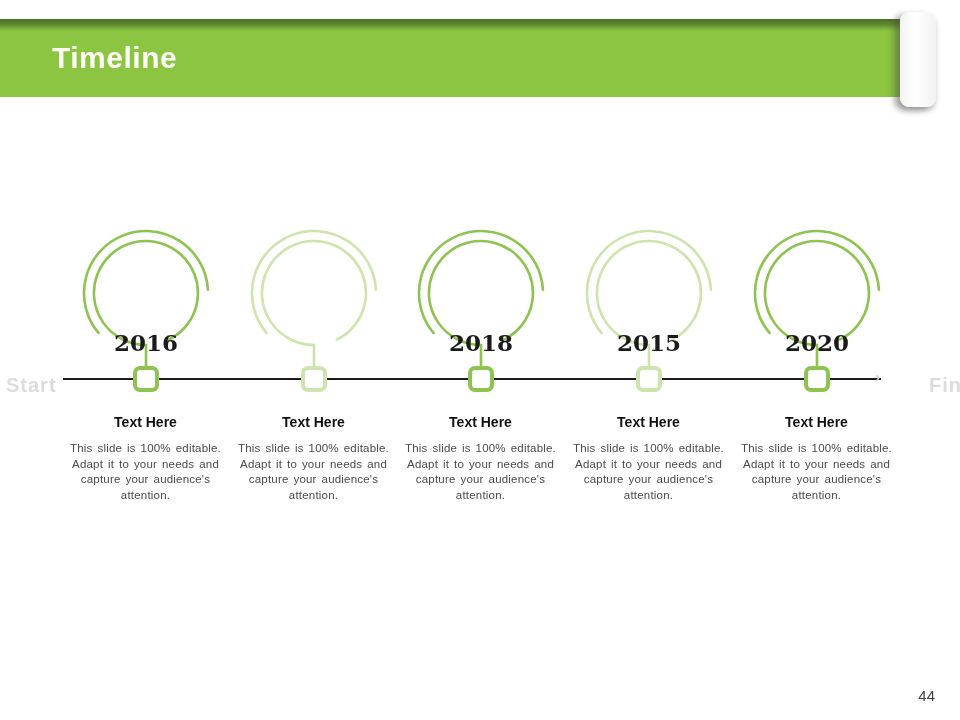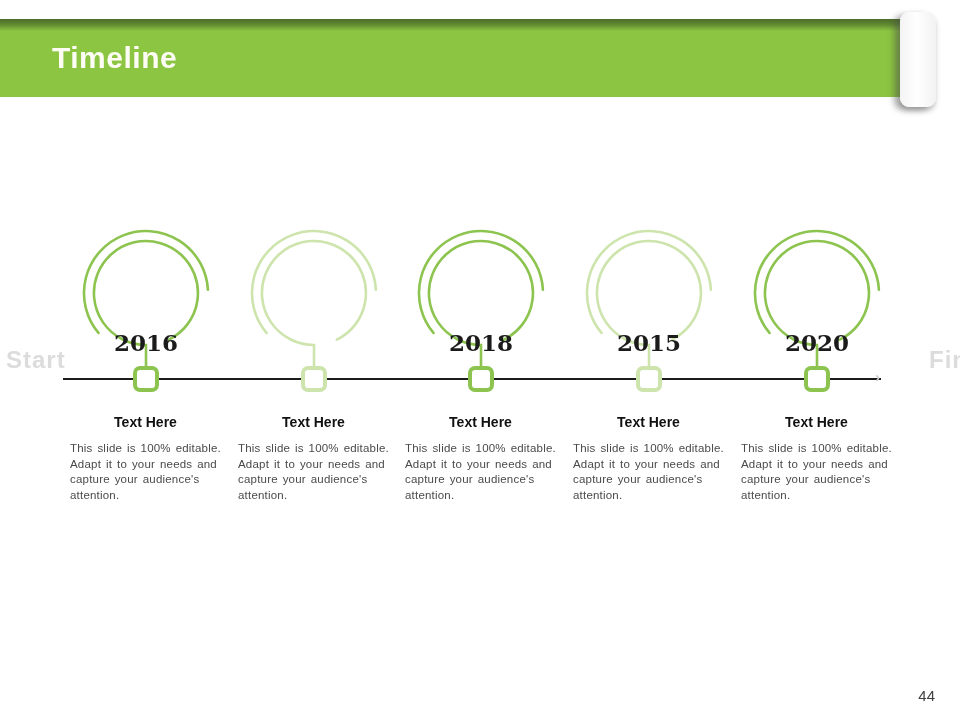--- a/index.html
+++ b/index.html
@@ -25,22 +25,22 @@
     border-radius:9px;
     box-shadow:-6px 3px 6px rgba(70,70,70,0.45), 0 4px 5px rgba(120,120,120,0.35);
   }
 
   
   .timeline-line {
     position:absolute; left:63px; top:378px; width:818px; height:2px;
     background:#1c1c1c;
   }
   .endpoint-label {
-    position:absolute; top:346px;
-    font-size:24px; font-weight:bold; color:var(--label-gray); letter-spacing:1px;
+    position:absolute; top:374px;
+    font-size:20px; font-weight:bold; color:var(--label-gray); letter-spacing:1px;
   }
   .start-label  { left:6px; }
   .finish-label { left:889px;margin-left:40px; }
   .line-end-arrow {
     position:absolute; left:875px; top:368px;
     font-size:15px; color:#cfcfcf; font-weight:bold;
   }
 
   
   .node-graphic { position:absolute; top:225px; }
@@ -57,20 +57,21 @@
     font-size:23px; color:#1b1b1b;margin-top:47px;
   }
 
   .text-heading {
     position:absolute; top:414px; width:175px; text-align:center;
     font-size:14px; font-weight:bold; color:#111111;
   }
   .text-body {
     position:absolute; top:441px; width:175px;
     padding:0 12px; box-sizing:border-box;
+    text-align:center;
     font-size:11.5px; line-height:15.5px; color:#4a4a4a;
     letter-spacing:0.2px; word-spacing:1.5px;
   }
 
   .page-number {
     position:absolute; right:25px; bottom:16px;
     font-size:15px; color:#404040;
   }
 </style>
 </head>

